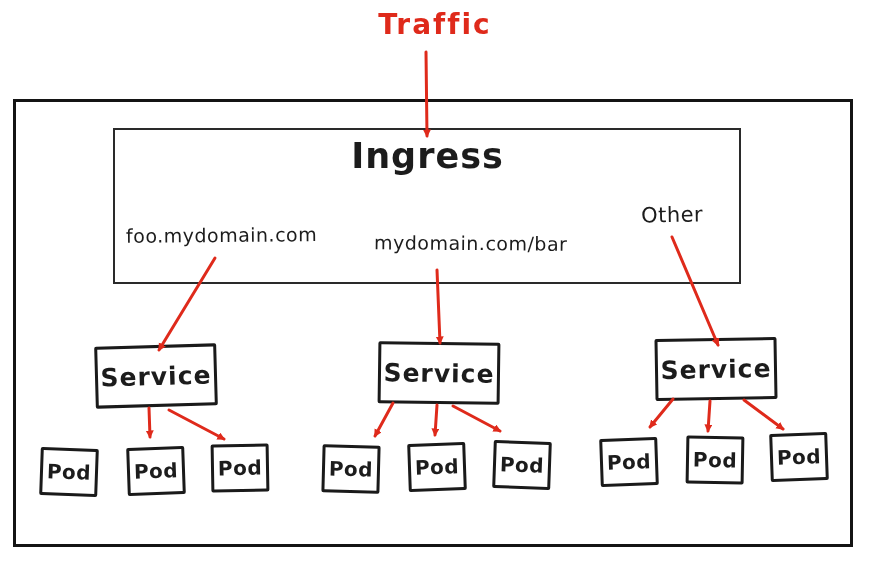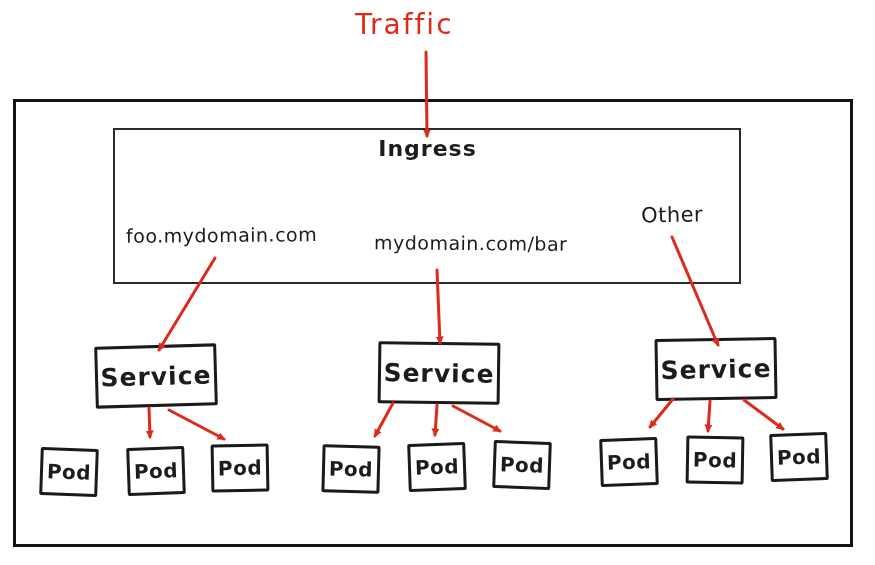--- a/index.html
+++ b/index.html
@@ -10,27 +10,28 @@
     background: #ffffff;
     font-family: "DejaVu Sans", "Liberation Sans", sans-serif;
     color: #1c1c1c;
     overflow: hidden;
   }
   .abs { position: absolute; }
 
   
   .traffic-label {
     left: 355px; top: 8px; width: 160px;
-    font-size: 28px; font-weight: 400; letter-spacing: 2px;
+    text-align: center;
+    font-size: 28px; font-weight: 700; letter-spacing: 2px;
     color: #df2a1b;
   }
   .ingress-title {
     left: 340px; top: 136px; width: 175px;
     text-align: center;
-    font-size: 22px; font-weight: 600; letter-spacing: 1px;
+    font-size: 35px; font-weight: 600; letter-spacing: 1px;
     color: #1c1c1c;
   }
   .rule-label {
     font-size: 19px; font-weight: 500; letter-spacing: 0.5px;
     color: #1c1c1c; white-space: nowrap;
   }
   .rule-foo   { left: 126px; top: 224px; transform: rotate(-0.5deg); }
   .rule-bar   { left: 374px; top: 232px; transform: rotate(0.5deg); }
   .rule-other { left: 641px; top: 203px; font-size: 21px; transform: rotate(-1deg); }
   .cluster-label {

